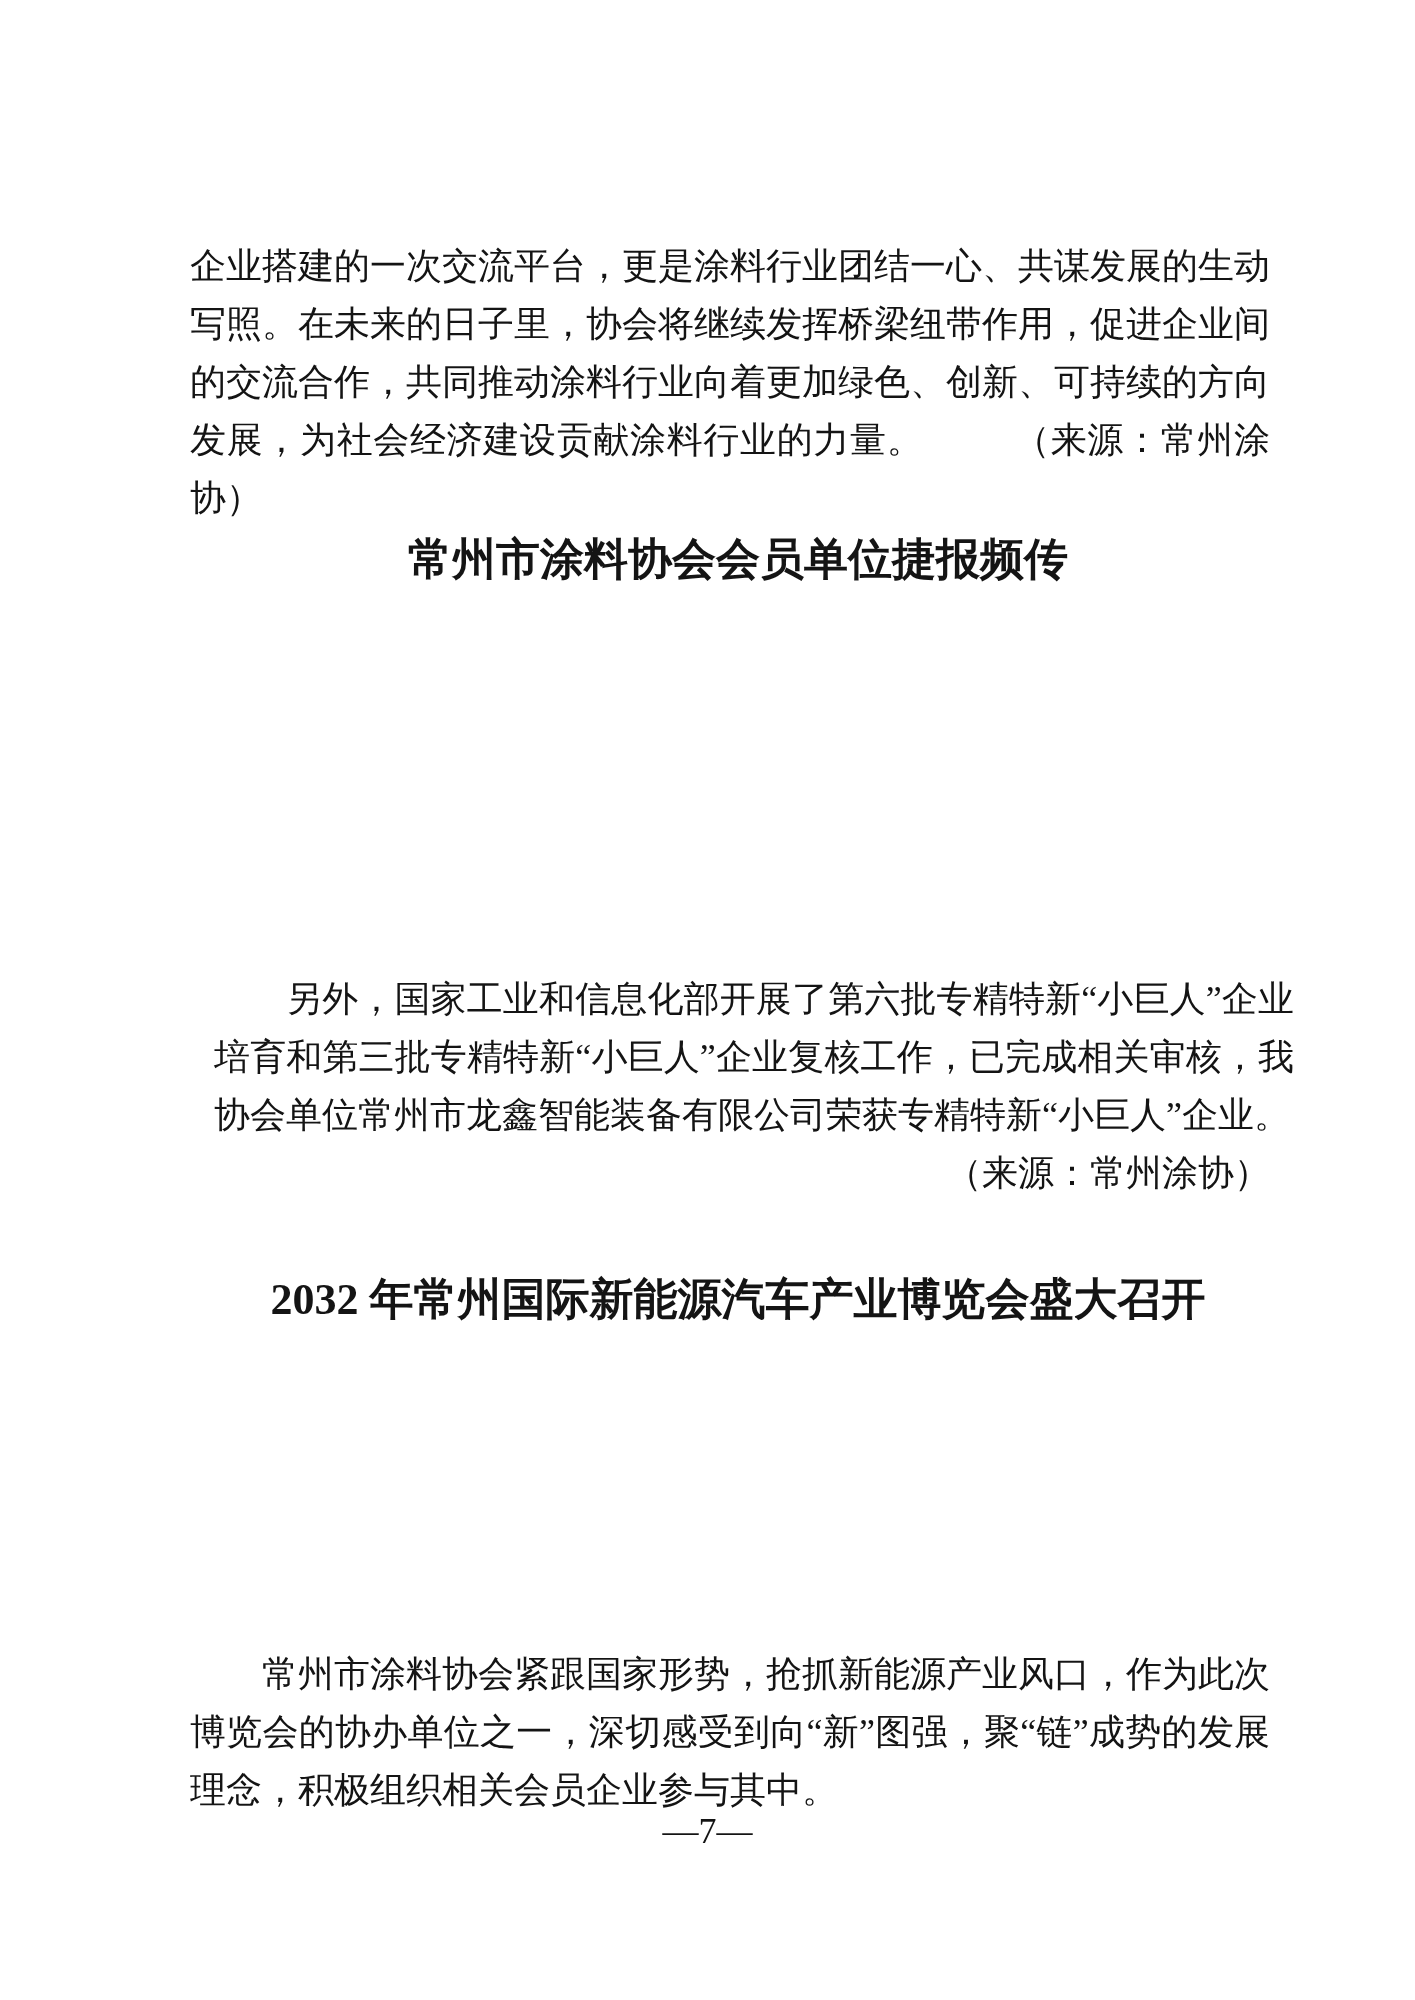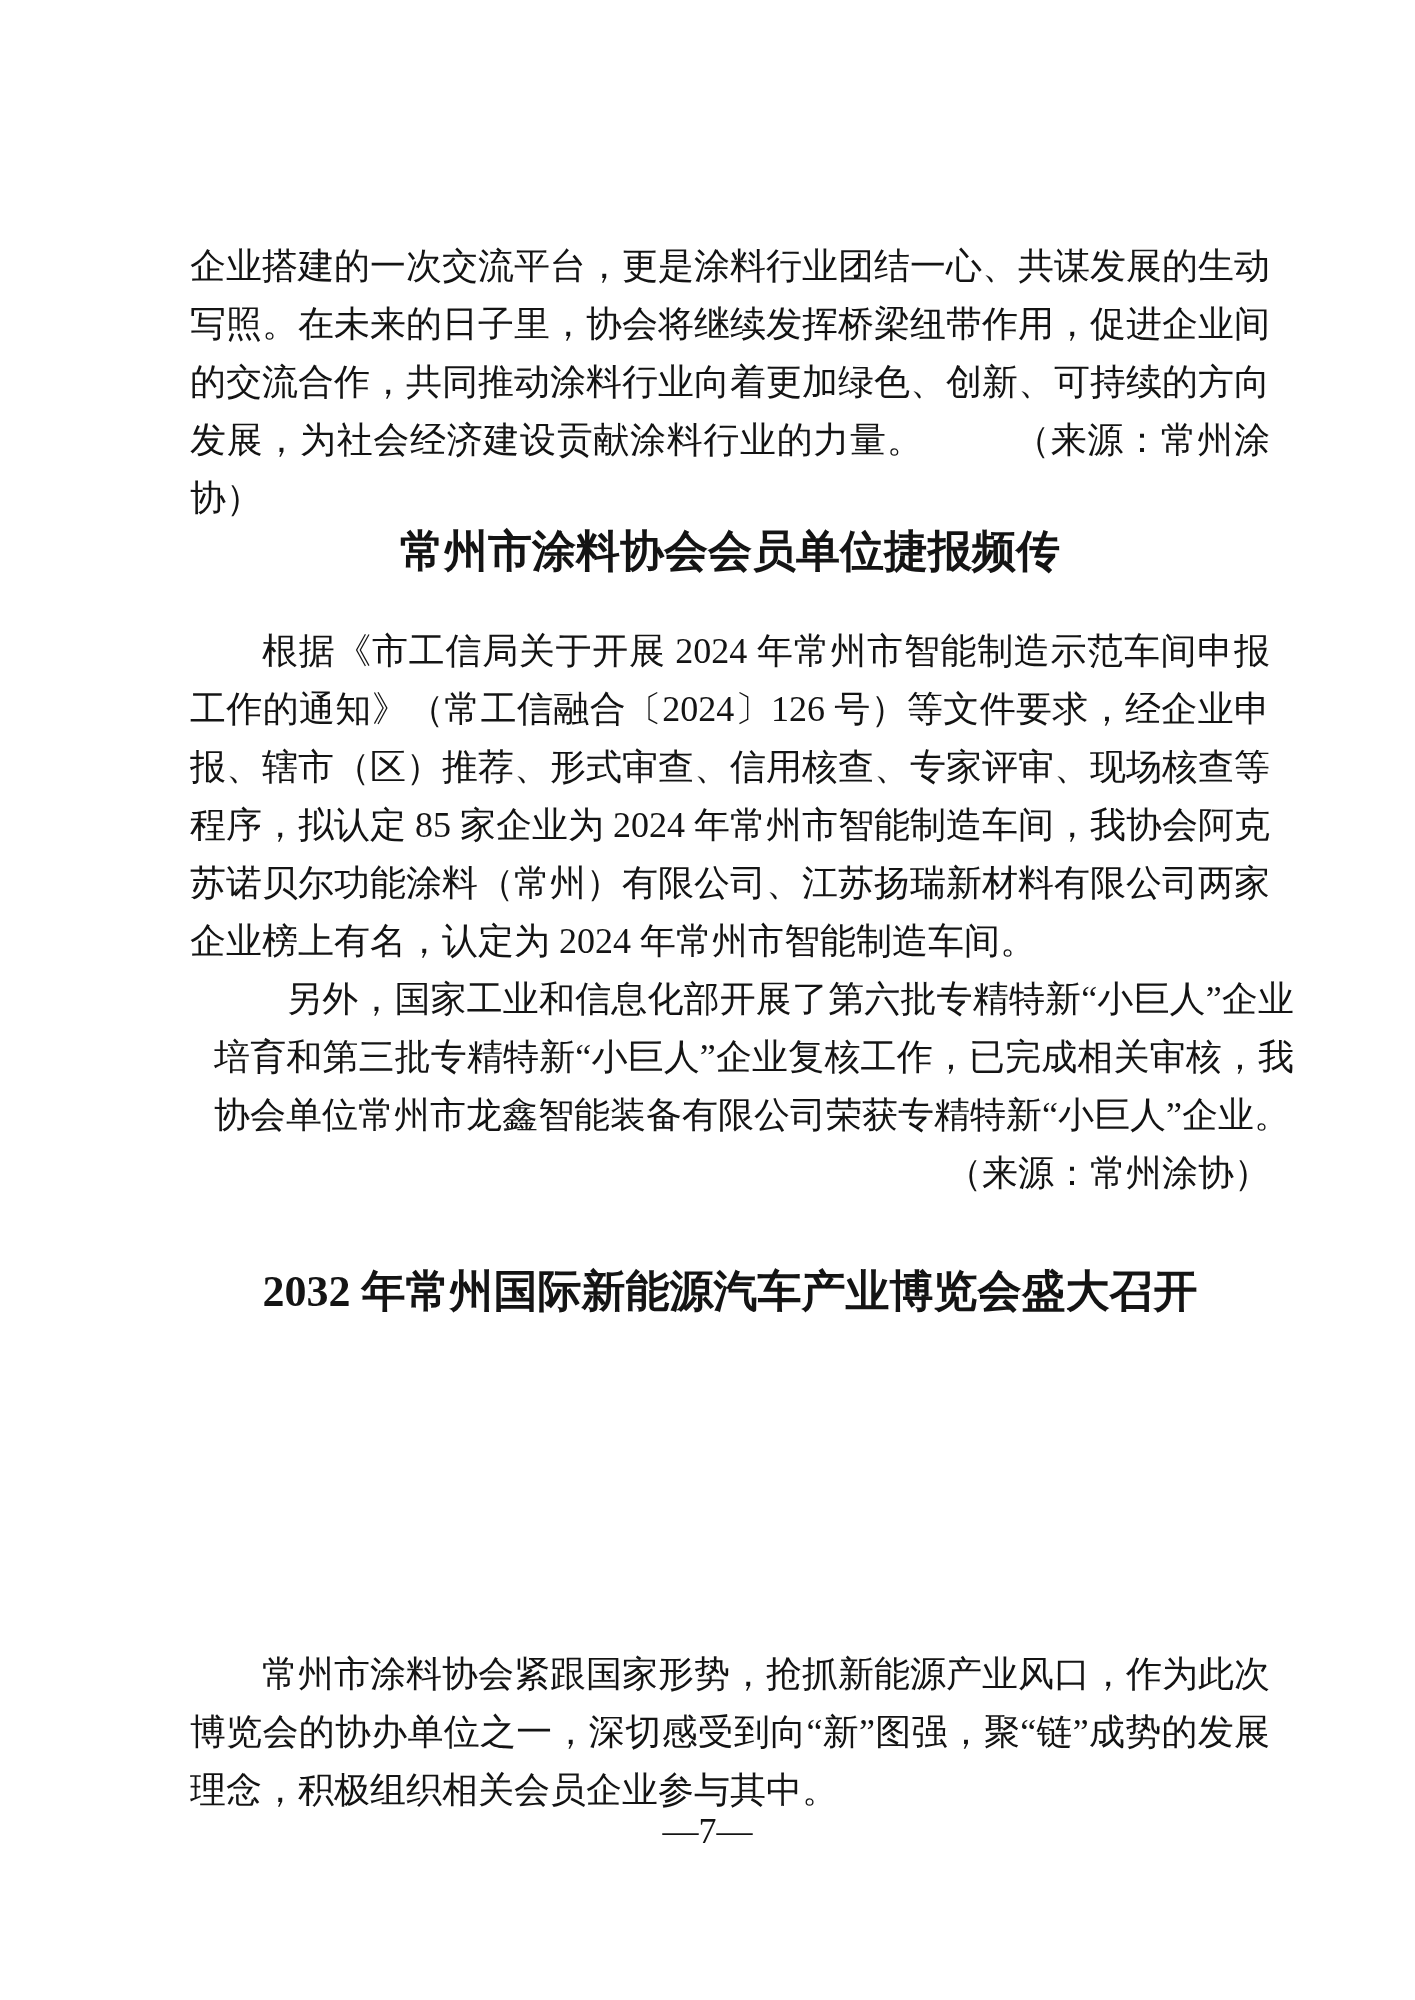--- a/index.html
+++ b/index.html
@@ -40,21 +40,21 @@
     text-justify: inter-ideograph;
     letter-spacing: 0;
   }
   .indent2 {
     text-indent: 72px;
   }
   .sec-title {
     position: absolute;
     left: 0;
     width: 1080px;
-    margin: 0;
+    margin: 8px;
     font-size: 44px;
     line-height: 60px;
     font-weight: bold;
     text-align: center;
     white-space: nowrap;
   }
   .source-line {
     position: absolute;
     left: 0;
     width: 1080px;
@@ -90,21 +90,20 @@
 </head>
 <body>
 
 <div class="page">
   <div class="content">
 
     <p class="body-par p-intro"><span>企业搭建的一次交流平台，更是涂料行业团结一心、共谋发展的生动写照。在未来的日子里，协会将继续发挥桥梁纽带作用，促进企业间的交流合作，共同推动涂料行业向着更加绿色、创新、可持续的方向发展，为社会经济建设贡献涂料行业的力量。</span><span class="inline-gap"></span><span>（来源：常州涂协）</span></p>
 
     <div class="sec-title t-sec1">常州市涂料协会会员单位捷报频传</div>
 
-    <p class="body-par indent2 p-s1p1">根据《市工信局关于开展 2024 年常州市智能制造示范车间申报工作的通知》（常工信融合〔2024〕126 号）等文件要求，经企业申报、辖市（区）推荐、形式审查、信用核查、专家评审、现场核查等程序，拟认定 85 家企业为 2024 年常州市智能制造车间，我协会阿克苏诺贝尔功能涂料（常州）有限公司、江苏扬瑞新材料有限公司两家企业榜上有名，认定为 2024 年常州市智能制造车间。</p>
 
     <p class="body-par indent2 p-s1p2">另外，国家工业和信息化部开展了第六批专精特新“小巨人”企业培育和第三批专精特新“小巨人”企业复核工作，已完成相关审核，我协会单位常州市龙鑫智能装备有限公司荣获专精特新“小巨人”企业。</p>
 
     <p class="source-line p-s1src">（来源：常州涂协）</p>
 
     <div class="sec-title t-sec2">2032 年常州国际新能源汽车产业博览会盛大召开</div>
 
 
     <p class="body-par indent2 p-s2p2">常州市涂料协会紧跟国家形势，抢抓新能源产业风口，作为此次博览会的协办单位之一，深切感受到向“新”图强，聚“链”成势的发展理念，积极组织相关会员企业参与其中。</p>
 

